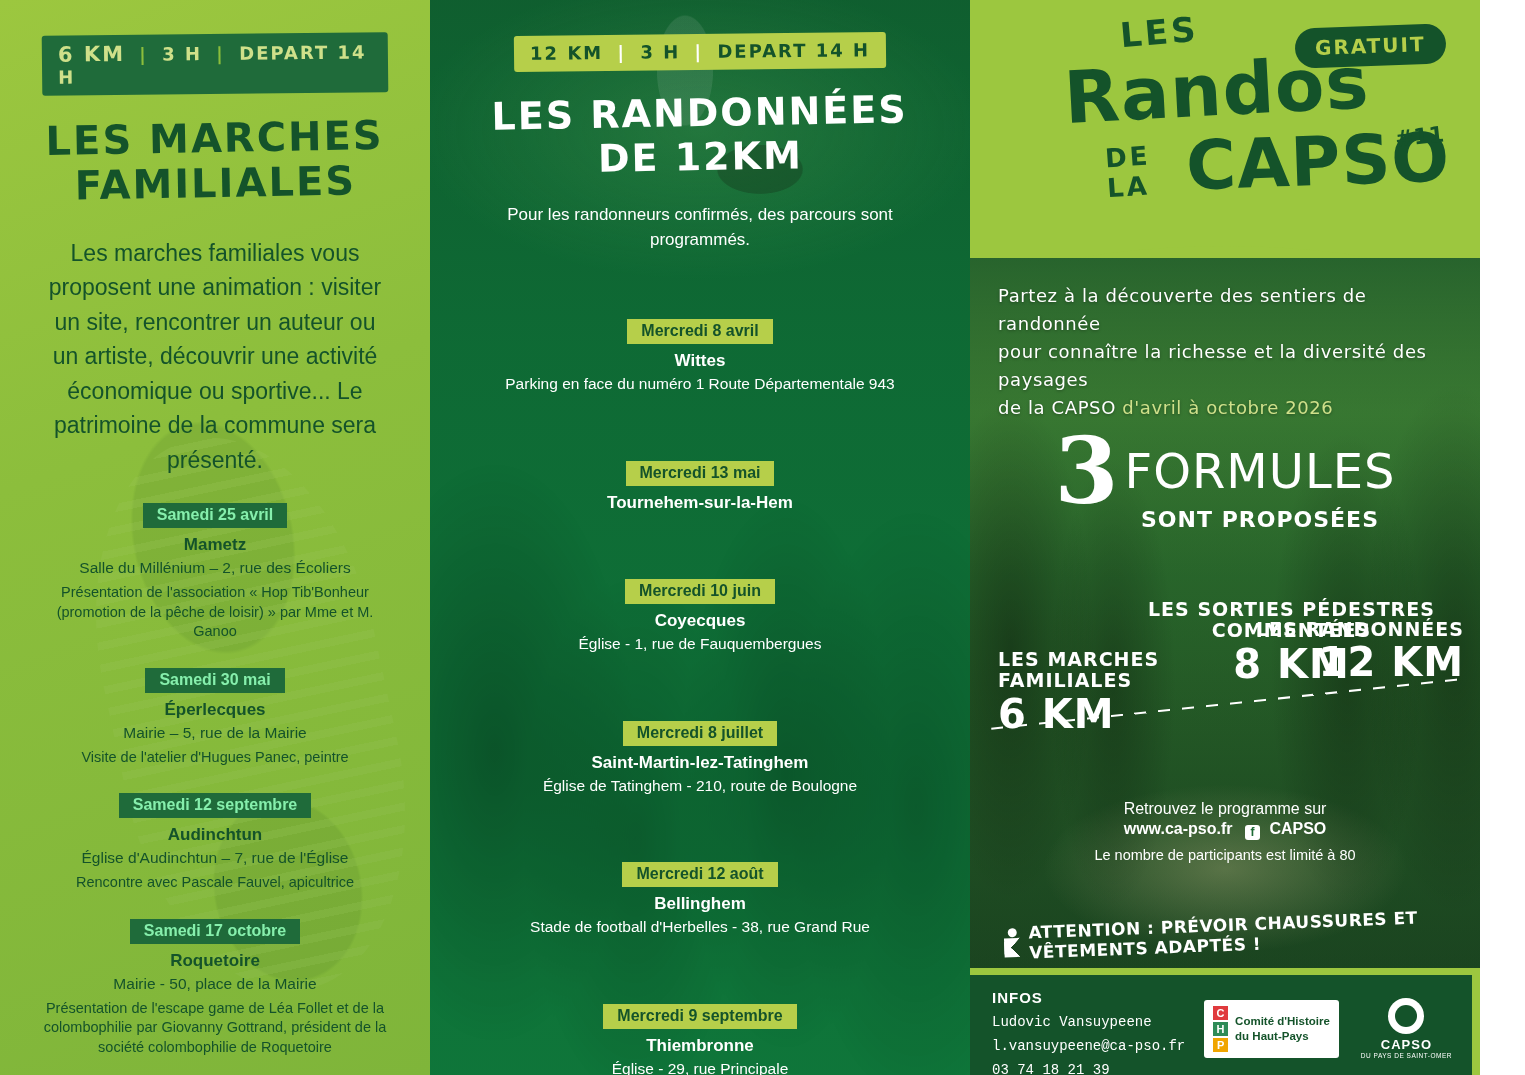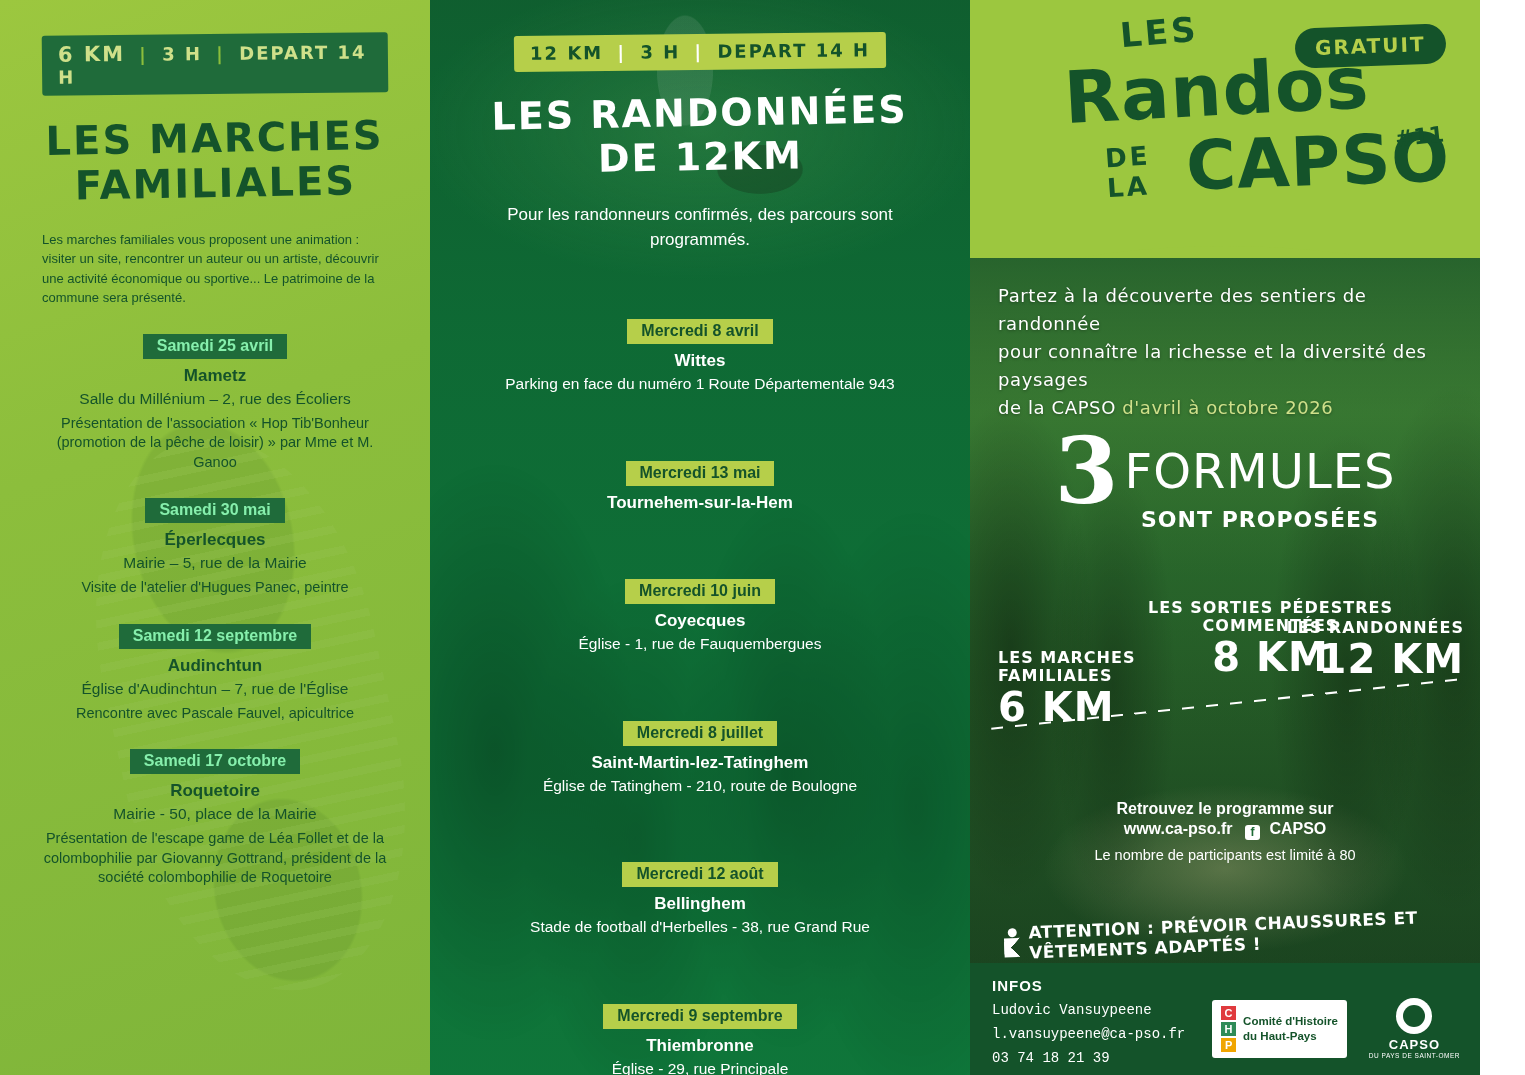--- a/index.html
+++ b/index.html
@@ -52,24 +52,24 @@
     color:#14532a;
     font-family:"DejaVu Sans", sans-serif;
     font-weight:bold;
     font-size:40px;
     line-height:1.12;
     letter-spacing:2px;
     text-align:center;
     transform: rotate(-1deg);
   }
   .p1-intro {
-    margin-top:24px;
-    text-align:left;
+    margin-top:30px;
+    text-align:center;
     color:#14532a;
-    font-size:13px;
+    font-size:23px;
     line-height:1.5;
   }
   .event { text-align:center; margin-top:26px; }
   .event .date {
     display:inline-block;
     background:#1f6b3a; color:#86efac;
     font-weight:bold; font-size:16px;
     padding:3px 14px 4px 14px;
   }
   .p2 .event .date { background:#b6cf4a; color:#14532a;margin-top:40px; }
@@ -176,52 +176,52 @@
       radial-gradient(ellipse 260px 120px at 50% 86%, rgba(200,190,140,.35), transparent 70%);
   }
   .p3-formules { position:absolute; z-index:5; top:430px; left:0; right:0; color:#ffffff; text-align:center; }
   .formules-row { display:flex; align-items:center; justify-content:center; }
   .three { font-family:"DejaVu Serif", serif; font-size:92px; font-weight:bold; line-height:.9; }
   .formules-word { font-family:"DejaVu Sans", sans-serif; font-weight:normal; font-size:48px; letter-spacing:1px; margin-left:6px; }
   .sont { font-family:"DejaVu Sans", sans-serif; font-weight:bold; font-size:22px; letter-spacing:1px; margin-top:-6px; margin-left:70px; }
 
   .routes { position:absolute; z-index:5; top:585px; left:0; right:0; height:200px; color:#ffffff; }
   .route-lbl { position:absolute; font-family:"DejaVu Sans", sans-serif; font-weight:bold; line-height:1.12; }
-  .route-lbl .sm { font-size:16px; letter-spacing:1px; }
+  .route-lbl .sm { font-size:19px; letter-spacing:1px; }
   .route-lbl .km { font-size:40px; letter-spacing:1px; }
   .r-6 { left:28px; top:64px; }
   .r-8 { left:178px; top:14px; text-align:center; }
   .r-12 { right:16px; top:34px; text-align:right; }
   .dash {
     position:absolute; left:20px; right:18px; top:118px; height:2px;
     background: repeating-linear-gradient(90deg,#ffffff 0 12px, transparent 12px 24px);
     transform: rotate(-6deg);
   }
 
   .p3-prog {
     position:absolute; z-index:5; top:800px; left:0; right:0; text-align:center; color:#ffffff;
   }
-  .p3-prog .l1 { font-weight:bold; font-size:16px; }
+  .p3-prog .l1 { font-weight:normal; font-size:16px; }
   .p3-prog .l2 { font-weight:bold; font-size:16px; margin-top:2px; }
   .fb { display:inline-block; width:15px;height:15px;background:#ffffff;color:#1e6b35;border-radius:3px;font-weight:bold;font-size:12px;line-height:15px; vertical-align:-2px; margin:0 5px 0 8px;}
   .p3-prog .l3 { font-size:14.5px; margin-top:7px; }
 
   .p3-attention {
     position:absolute; z-index:6; top:900px; left:0; right:0; height:70px; color:#ffffff;
     font-family:"DejaVu Sans", sans-serif; font-weight:bold; font-size:17px; letter-spacing:.5px;
     display:flex; align-items:center; gap:10px; padding-left:30px;
     transform: rotate(-2.2deg);
   }
   .walker { width:26px;height:30px; position:relative; }
   .walker:before{content:"";position:absolute;left:8px;top:0;width:9px;height:9px;border-radius:50%;background:#fff;}
   .walker:after{content:"";position:absolute;left:4px;top:10px;width:16px;height:19px;
     background:linear-gradient(135deg,#fff 45%,transparent 46%),linear-gradient(45deg,#fff 45%,transparent 46%);}
 
   .p3-footer {
-    position:absolute; left:0; right:0; bottom:0; height:112px; background:#14532a; z-index:6;
+    position:absolute; left:0; right:8px; bottom:0; height:100px; background:#14532a; z-index:6;
     color:#ffffff; padding:14px 22px 0 22px;
   }
   .p3-footer .infos { font-weight:bold; font-size:15px; letter-spacing:1px; }
   .p3-footer .line { font-size:14px; margin-top:8px;font-family:Liberation Mono, monospace; }
   .logos { position:absolute; right:20px; bottom:16px; display:flex; align-items:center; gap:22px; }
   .chp { display:flex; align-items:center; gap:7px; background:#ffffff; padding:6px 9px; border-radius:3px; }
   .chp .sq { display:flex; flex-direction:column; gap:2px; }
   .chp .sq i { display:block; width:15px;height:14px; background:#e03a3e; color:#fff; font-style:normal; font-weight:bold; font-size:11px; text-align:center; line-height:14px;}
   .chp .sq i:nth-child(2){background:#2e8b57;}
   .chp .sq i:nth-child(3){background:#f0a500;}

